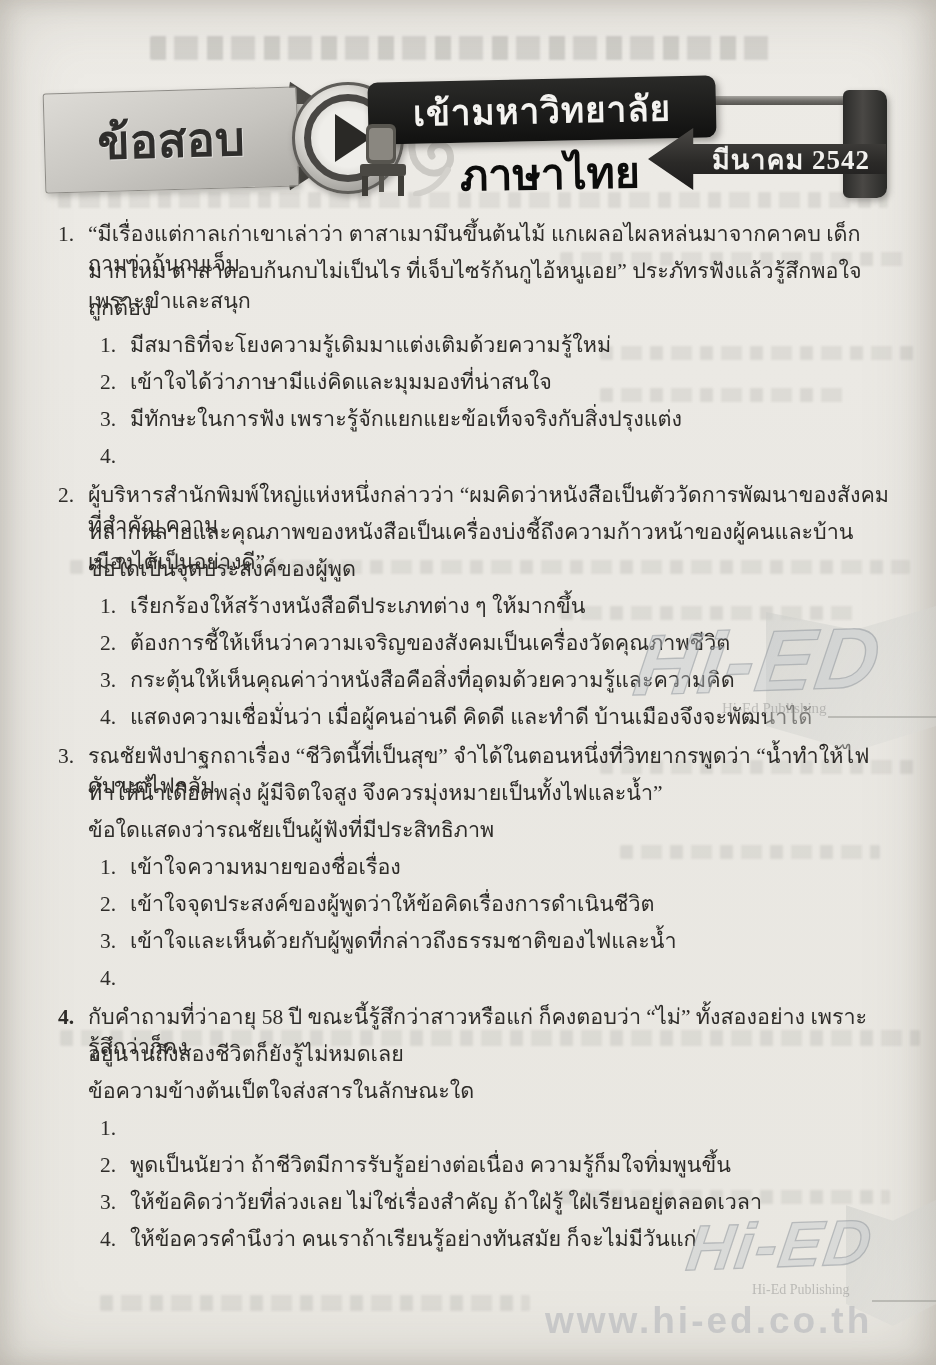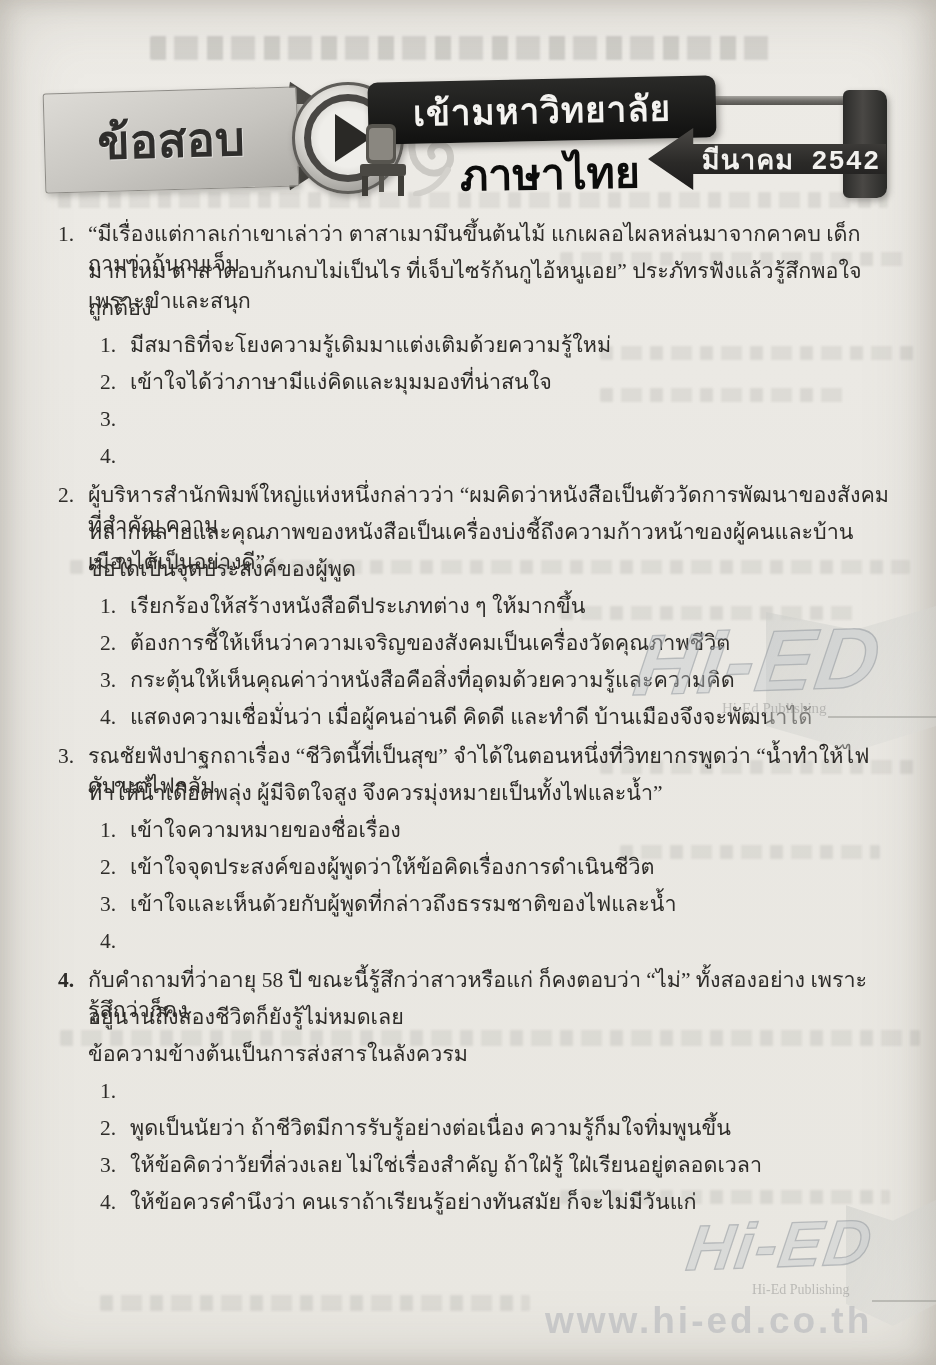--- a/index.html
+++ b/index.html
@@ -72,21 +72,21 @@
     border-radius:6px 10px 10px 6px;
     box-shadow:2px 3px 6px rgba(70,68,64,.4);
   }
   .ribbon{
     position:absolute;left:648px;top:128px;width:238px;height:62px;
     background:linear-gradient(180deg,#4a4845,#2b2a28 55%,#1d1c1b);
     clip-path:polygon(0 50%,19% 0,19% 26%,100% 26%,100% 74%,19% 74%,19% 100%);
     display:flex;align-items:center;justify-content:center;padding-left:48px;box-sizing:border-box;
   }
   .ribbon .txt{
-    font-family:Liberation Mono, monospace;
+    font-family:Liberation Serif, serif;
     font-weight:700;font-size:27px;color:#f2f1ee;letter-spacing:1px;
   }
   
   .content{position:absolute;left:58px;top:219px;width:834px;color:#2e2c29;}
   .q{margin-bottom:2px;}
   .qline{display:flex;height:37px;align-items:flex-start;font-size:21.5px;line-height:30px;}
   .qnum{width:30px;flex:none;}
   .qnum.bold{font-weight:700;}
   .cont{padding-left:30px;}
   .choice{display:flex;height:37px;align-items:flex-start;font-size:21.5px;line-height:30px;padding-left:42px;}
@@ -184,20 +184,21 @@
       <div class="choice">
           <span class="cnum">1.</span>
           <span>มีสมาธิที่จะโยงความรู้เดิมมาแต่งเติมด้วยความรู้ใหม่</span>
         </div>
       <div class="choice">
           <span class="cnum">2.</span>
           <span>เข้าใจได้ว่าภาษามีแง่คิดและมุมมองที่น่าสนใจ</span>
         </div>
       <div class="choice">
           <span class="cnum">3.</span>
+          <span>มีทักษะในการฟัง เพราะรู้จักแยกแยะข้อเท็จจริงกับสิ่งปรุงแต่ง</span>
         </div>
       <div class="choice">
           <span class="cnum">4.</span>
         </div>
     </div>
 
     <div class="q">
       <div class="qline">
           <span class="qnum">2.</span>
           <span>ผู้บริหารสำนักพิมพ์ใหญ่แห่งหนึ่งกล่าวว่า “ผมคิดว่าหนังสือเป็นตัววัดการพัฒนาของสังคมที่สำคัญ ความ</span>
@@ -227,20 +228,23 @@
     </div>
 
     <div class="q">
       <div class="qline">
           <span class="qnum">3.</span>
           <span>รณชัยฟังปาฐกถาเรื่อง “ชีวิตนี้ที่เป็นสุข” จำได้ในตอนหนึ่งที่วิทยากรพูดว่า “น้ำทำให้ไฟดับ แต่ไฟกลับ</span>
         </div>
       <div class="qline cont">
           <span>ทำให้น้ำเดือดพลุ่ง ผู้มีจิตใจสูง จึงควรมุ่งหมายเป็นทั้งไฟและน้ำ”</span>
         </div>
+      <div class="qline cont">
+          <span>ข้อใดแสดงว่ารณชัยเป็นผู้ฟังที่มีประสิทธิภาพ</span>
+        </div>
       <div class="choice">
           <span class="cnum">1.</span>
           <span>เข้าใจความหมายของชื่อเรื่อง</span>
         </div>
       <div class="choice">
           <span class="cnum">2.</span>
           <span>เข้าใจจุดประสงค์ของผู้พูดว่าให้ข้อคิดเรื่องการดำเนินชีวิต</span>
         </div>
       <div class="choice">
           <span class="cnum">3.</span>
@@ -253,21 +257,21 @@
 
     <div class="q">
       <div class="qline">
           <span class="qnum bold">4.</span>
           <span>กับคำถามที่ว่าอายุ 58 ปี ขณะนี้รู้สึกว่าสาวหรือแก่ ก็คงตอบว่า “ไม่” ทั้งสองอย่าง เพราะรู้สึกว่าก็คง</span>
         </div>
       <div class="qline cont">
           <span>อยู่นานถึงสองชีวิตก็ยังรู้ไม่หมดเลย</span>
         </div>
       <div class="qline cont">
-          <span>ข้อความข้างต้นเป็นการส่งสารในลังควรม</span>
+          <span>ข้อความข้างต้นเป็ตใจส่งสารในลักษณะใด</span>
         </div>
       <div class="choice">
           <span class="cnum">1.</span>
         </div>
       <div class="choice">
           <span class="cnum">2.</span>
           <span>พูดเป็นนัยว่า ถ้าชีวิตมีการรับรู้อย่างต่อเนื่อง ความรู้ก็มใจทิ่มพูนขึ้น</span>
         </div>
       <div class="choice">
           <span class="cnum">3.</span>

